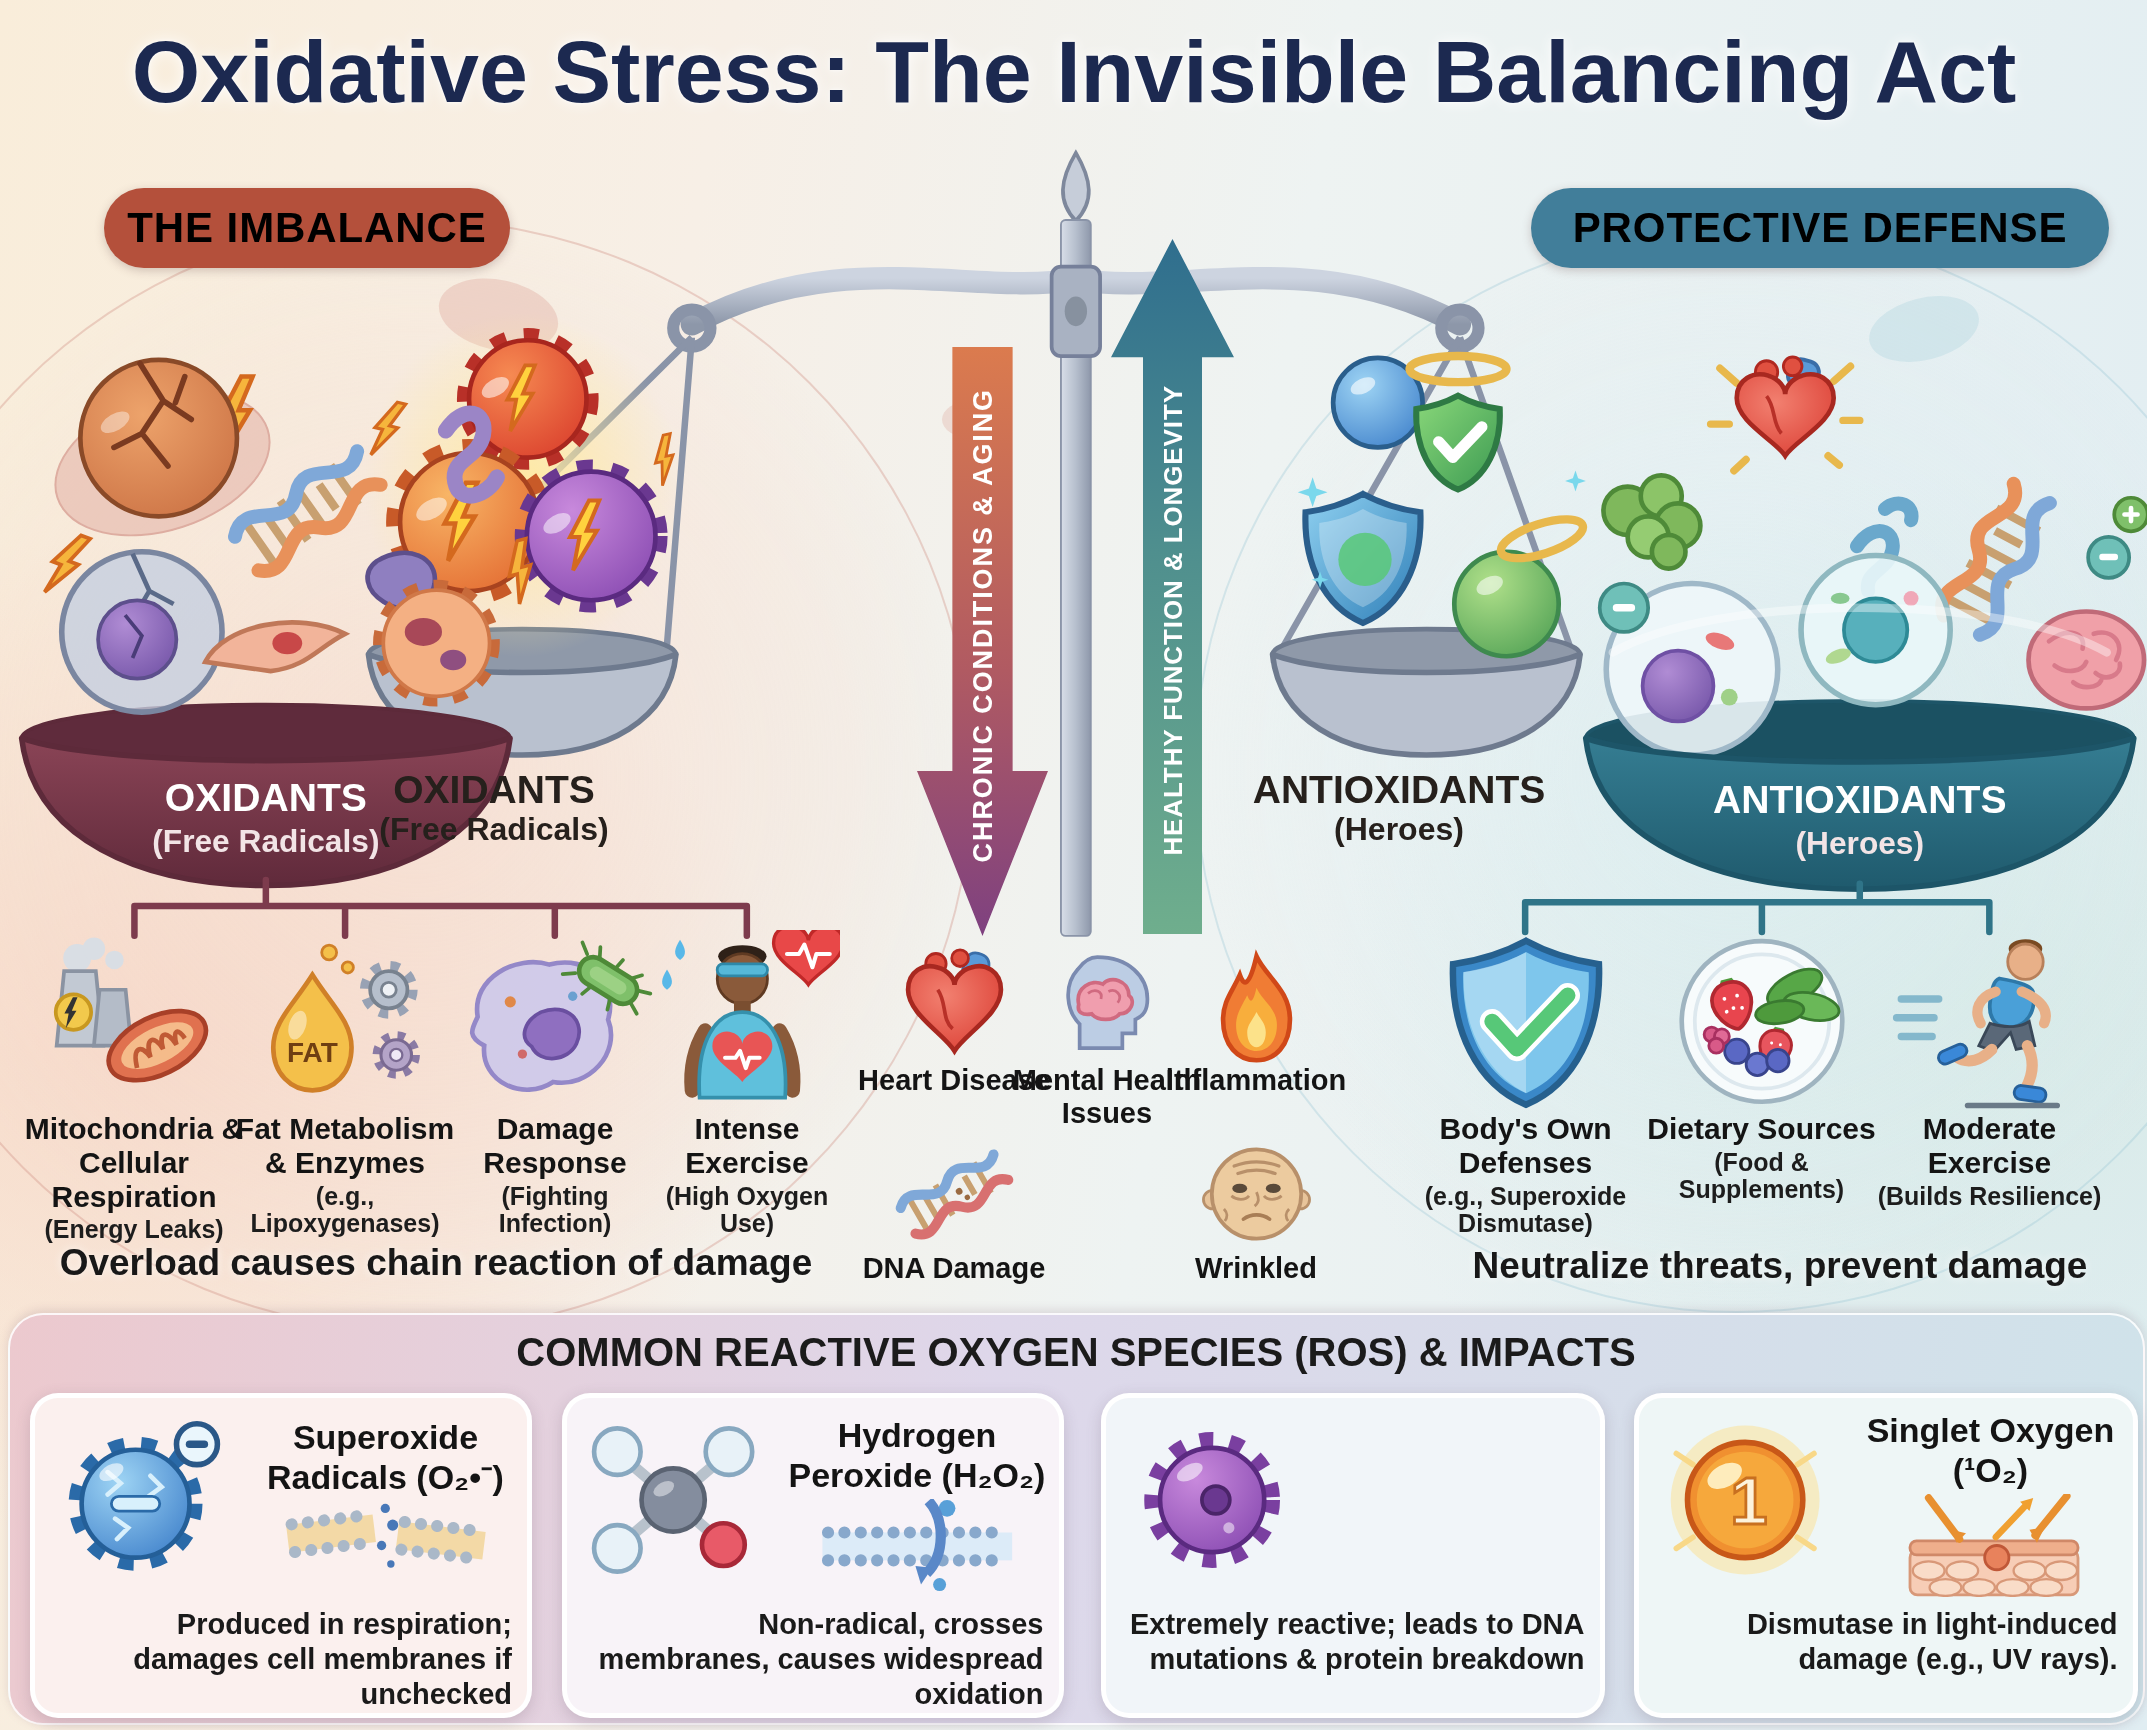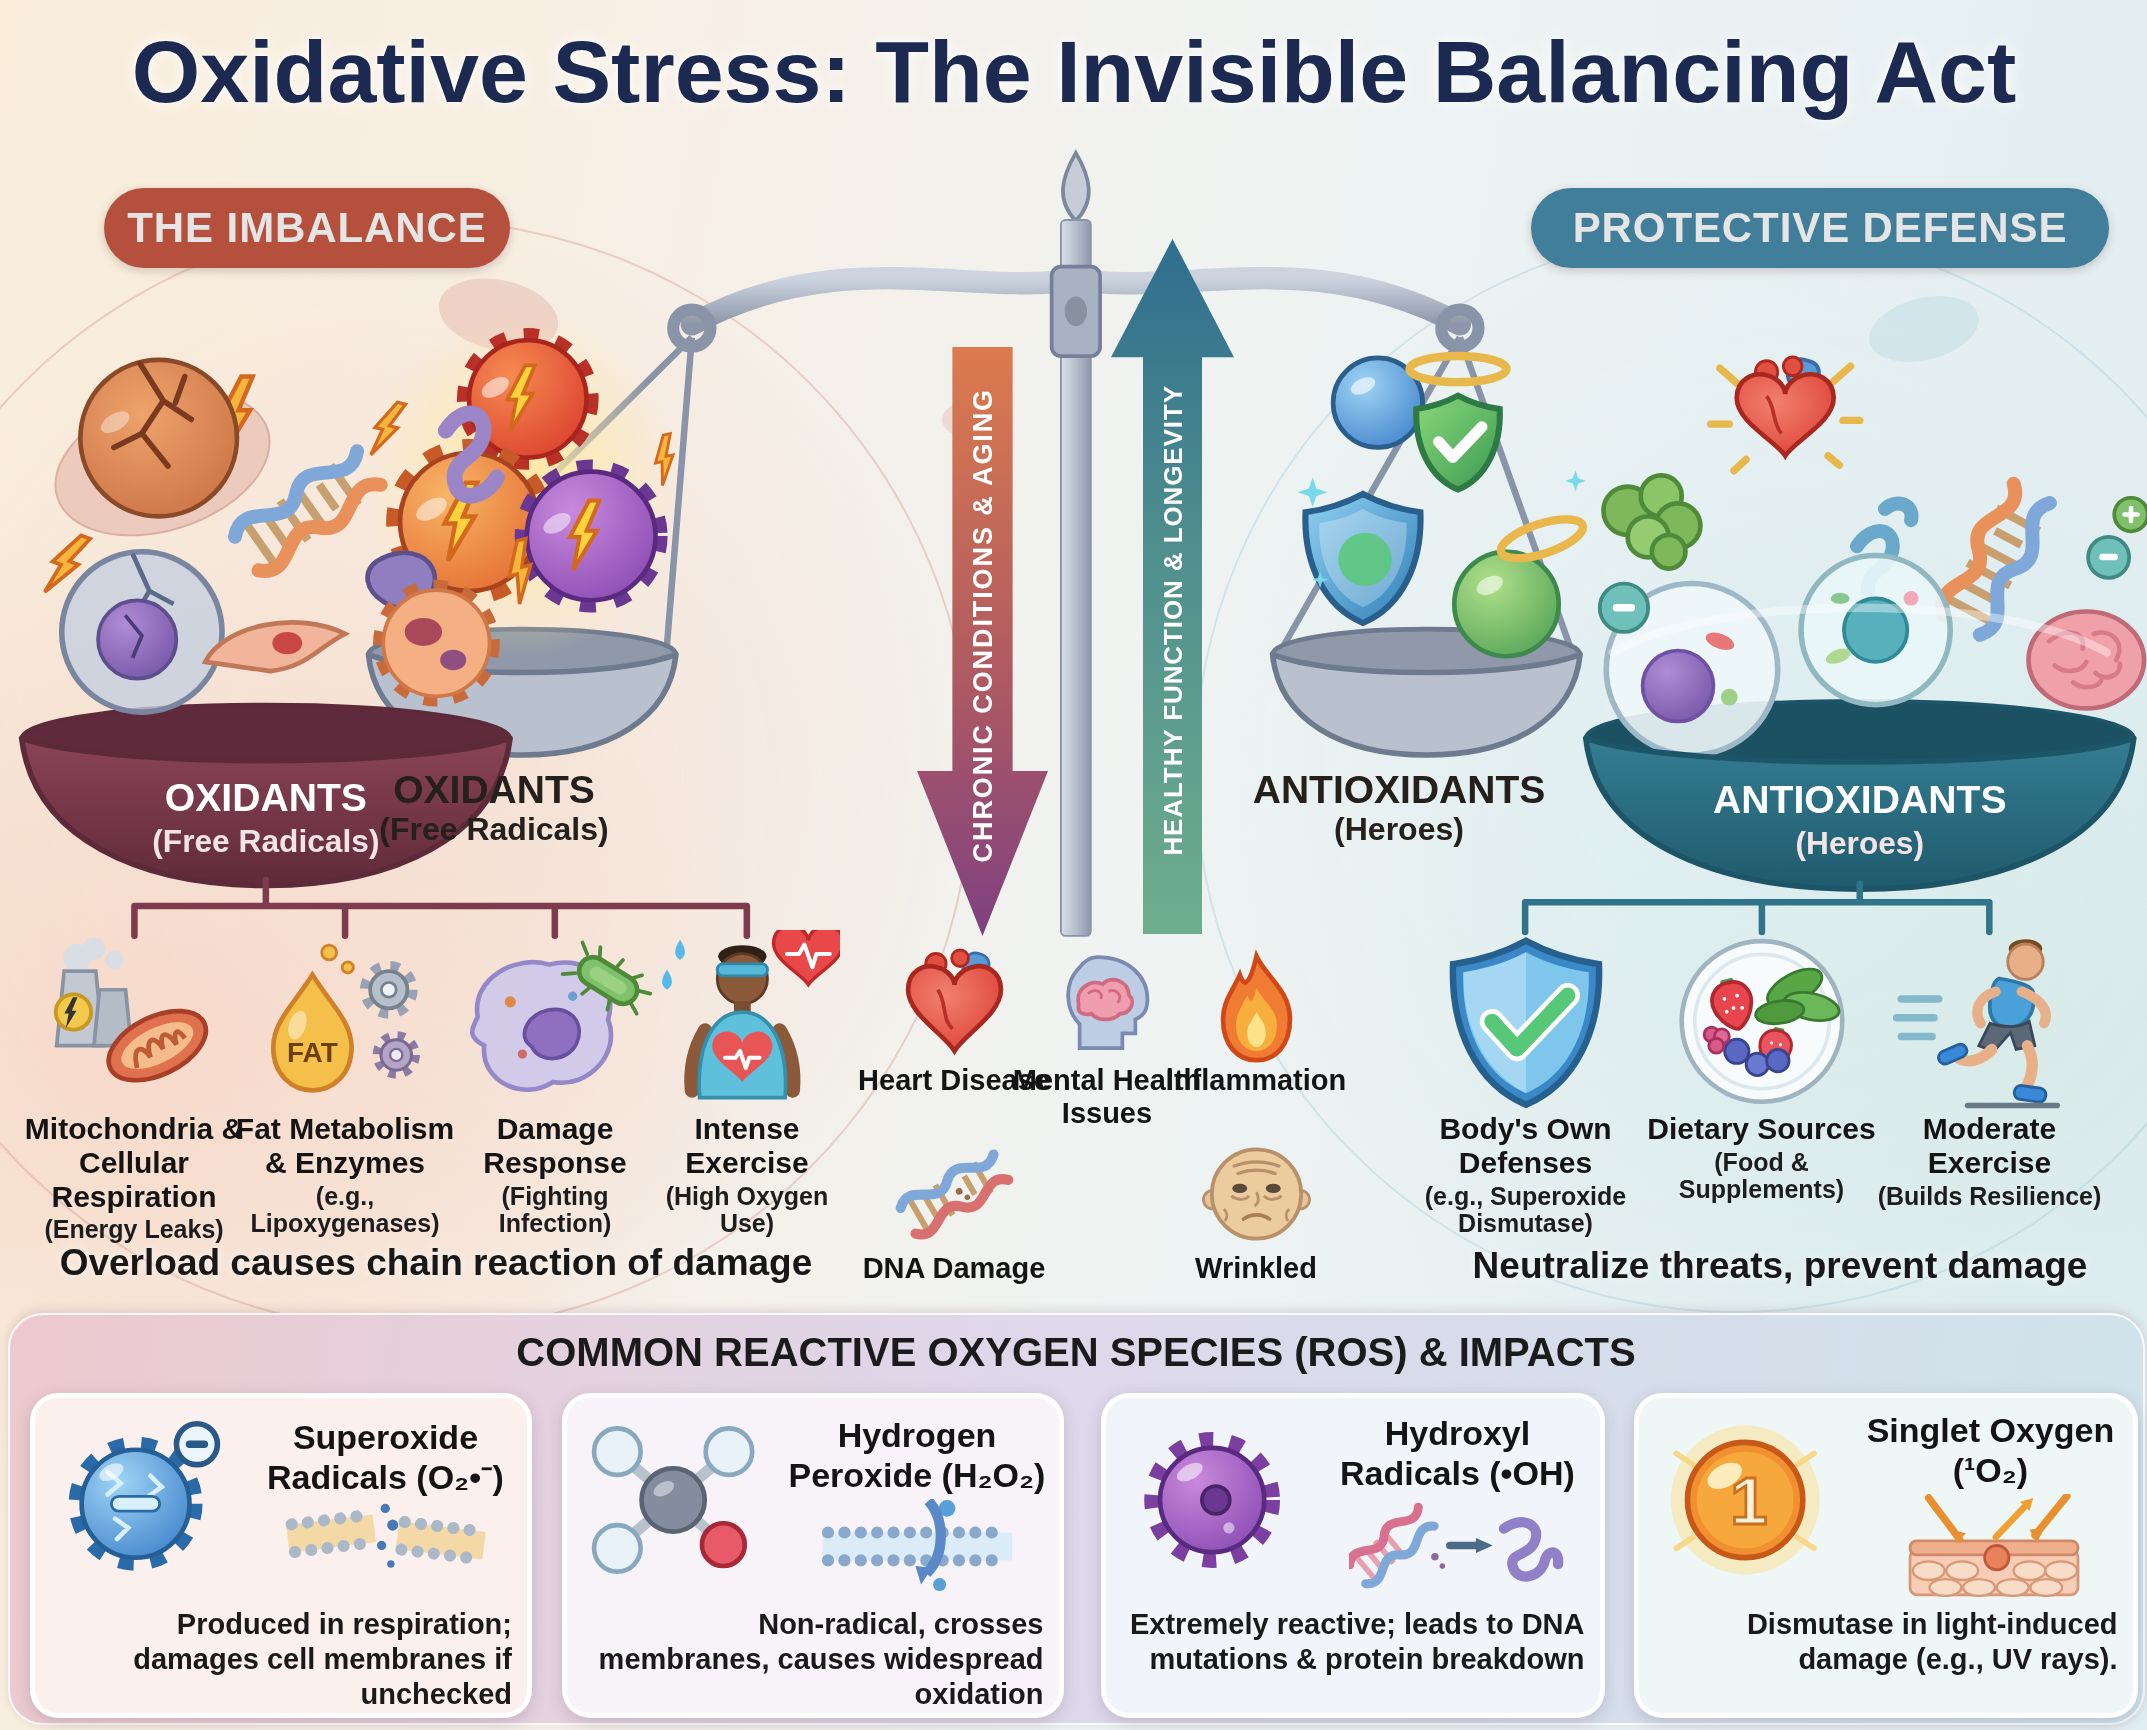--- a/index.html
+++ b/index.html
@@ -17,21 +17,21 @@
   .decor-spot1{left:438px;top:280px;width:121px;height:70px;background:rgba(222,164,152,0.35);transform:rotate(12deg);}
   .decor-spot2{left:942px;top:401px;width:56px;height:37px;background:rgba(222,164,152,0.3);}
   .decor-cell-right{right:-131px;top:228px;width:1081px;height:1081px;border:2.8px solid rgba(150,195,210,0.32);
     background:radial-gradient(closest-side, rgba(220,238,242,0.6), rgba(220,238,242,0.12) 80%, rgba(220,238,242,0) 100%);}
   .decor-spot3{right:168px;top:298px;width:112px;height:62px;background:rgba(180,215,225,0.4);transform:rotate(-14deg);}
 
   .page-title{position:absolute;top:20.5px;left:0;width:100%;text-align:center;
     font-size:88px;font-weight:800;color:#1c2950;letter-spacing:0px;
     text-shadow:0 0 15px rgba(255,255,255,0.9), 0 0 3.7px rgba(255,255,255,0.9);}
 
-  .badge{position:absolute;top:188px;height:80px;border-radius:45px;color:#e5e5e5;font-weight:700;
+  .badge{position:absolute;top:188px;height:80px;border-radius:45px;color:#000000;font-weight:700;
     font-size:42px;display:flex;align-items:center;justify-content:center;letter-spacing:0.9px;
     box-shadow:0 2.8px 9.3px rgba(90,60,60,0.25);}
   .badge-left{left:104px;width:406px;background:#b4503b;}
   .badge-right{left:1531px;width:578px;background:#417e9a;}
 
   .stage{position:absolute;left:0;top:0;z-index:1;}
 
   .arrow{position:absolute;z-index:2;}
   .arrow-down{left:917px;top:347px;width:131px;height:589px;
     clip-path:polygon(27% 0,73% 0,73% 72%,100% 72%,50% 100%,0 72%,27% 72%);
@@ -683,35 +683,20 @@
       <div class="card-head">
         <div class="card-icon">
           <svg width="186" height="186" viewBox="0 0 200 200">
             <g transform="translate(98,100)">
               <circle r="58" fill="none" stroke="#7a3fa0" stroke-width="30" stroke-dasharray="13 16"></circle>
               <circle r="56" fill="url(#gradPurpleBall)" stroke="#5a2a80" stroke-width="5"></circle>
               <circle cx="4" cy="0" r="15" fill="#6a3890" stroke="#4a2468" stroke-width="4"></circle>
               <ellipse cx="-24" cy="-30" rx="15" ry="8" fill="rgba(255,255,255,0.55)" transform="rotate(-28 -24 -30)"></ellipse>
               <circle cx="18" cy="30" r="6" fill="rgba(255,255,255,0.5)"></circle>
             </g>
-          </svg>
-        </div>
-        <div class="card-right">
-          <div class="card-name">Hydroxyl Radicals (•OH)</div>
-          <svg class="card-mini" width="224" height="97" viewBox="0 0 240 104">
-            <g transform="translate(46,52) rotate(-40) scale(0.6)">
-              <path d="M-62,-28 L-62,28 M-40,-18 L-40,18 M-18,-26 L-18,26 M4,-24 L4,24" stroke="#e8a0b0" stroke-width="10"></path>
-              <path d="M-80,-22 C-50,-52 -30,8 0,-22 C30,-52 50,8 80,-22" stroke="#d87090" stroke-width="16" fill="none" stroke-linecap="round"></path>
-              <path d="M-80,22 C-50,52 -30,-8 0,22 C30,52 50,-8 80,22" stroke="#7fa8d8" stroke-width="16" fill="none" stroke-linecap="round"></path>
-            </g>
-            <circle cx="92" cy="64" r="4" fill="#8a6a9a"></circle>
-              <circle cx="100" cy="74" r="3" fill="#8a6a9a"></circle>
-            <path d="M108,52 H136" stroke="#4a6a88" stroke-width="8" stroke-linecap="round"></path>
-            <path d="M136,44 L154,52 L136,60 Z" fill="#4a6a88"></path>
-            <path d="M166,34 C188,18 208,32 198,50 C190,64 170,60 176,76 C182,92 206,86 210,68 C214,54 226,58 224,72" stroke="#9080c8" stroke-width="11" fill="none" stroke-linecap="round"></path>
           </svg>
         </div>
       </div>
       <div class="card-desc">Extremely reactive; leads to DNA mutations &amp; protein breakdown</div>
     </div>
 
     <div class="card card-4">
       <div class="card-head">
         <div class="card-icon">
           <svg width="186" height="186" viewBox="0 0 200 200">

